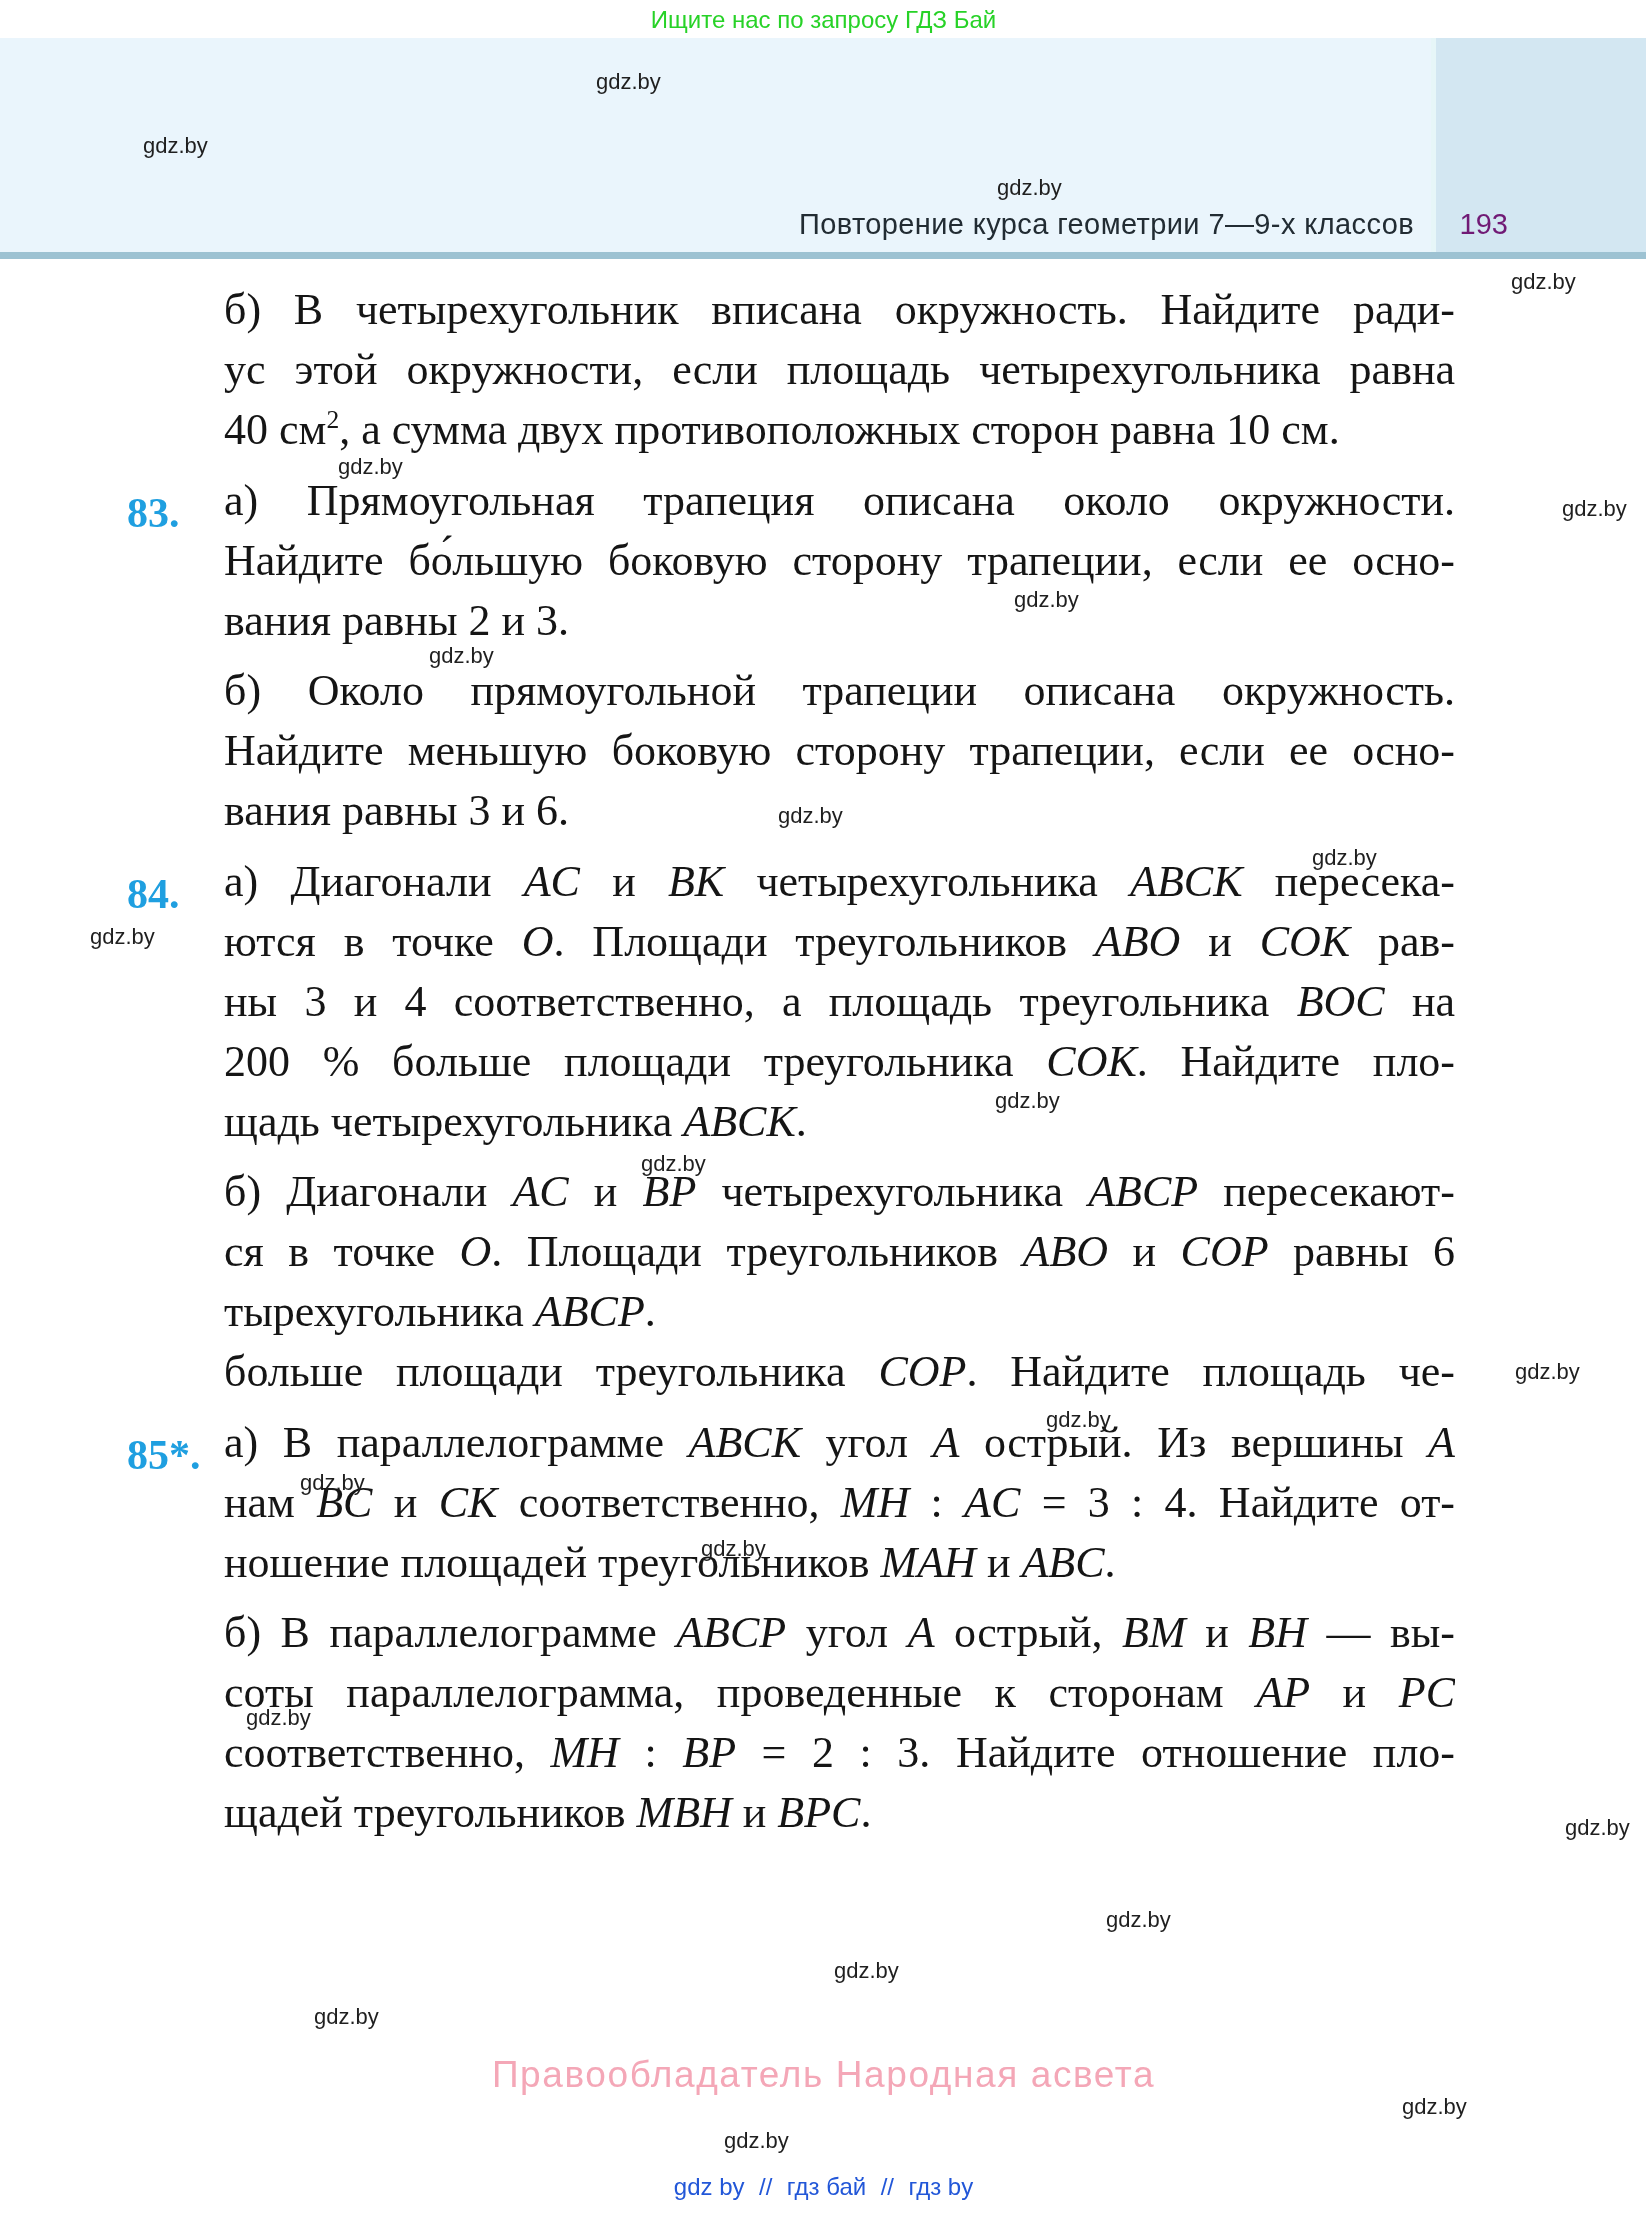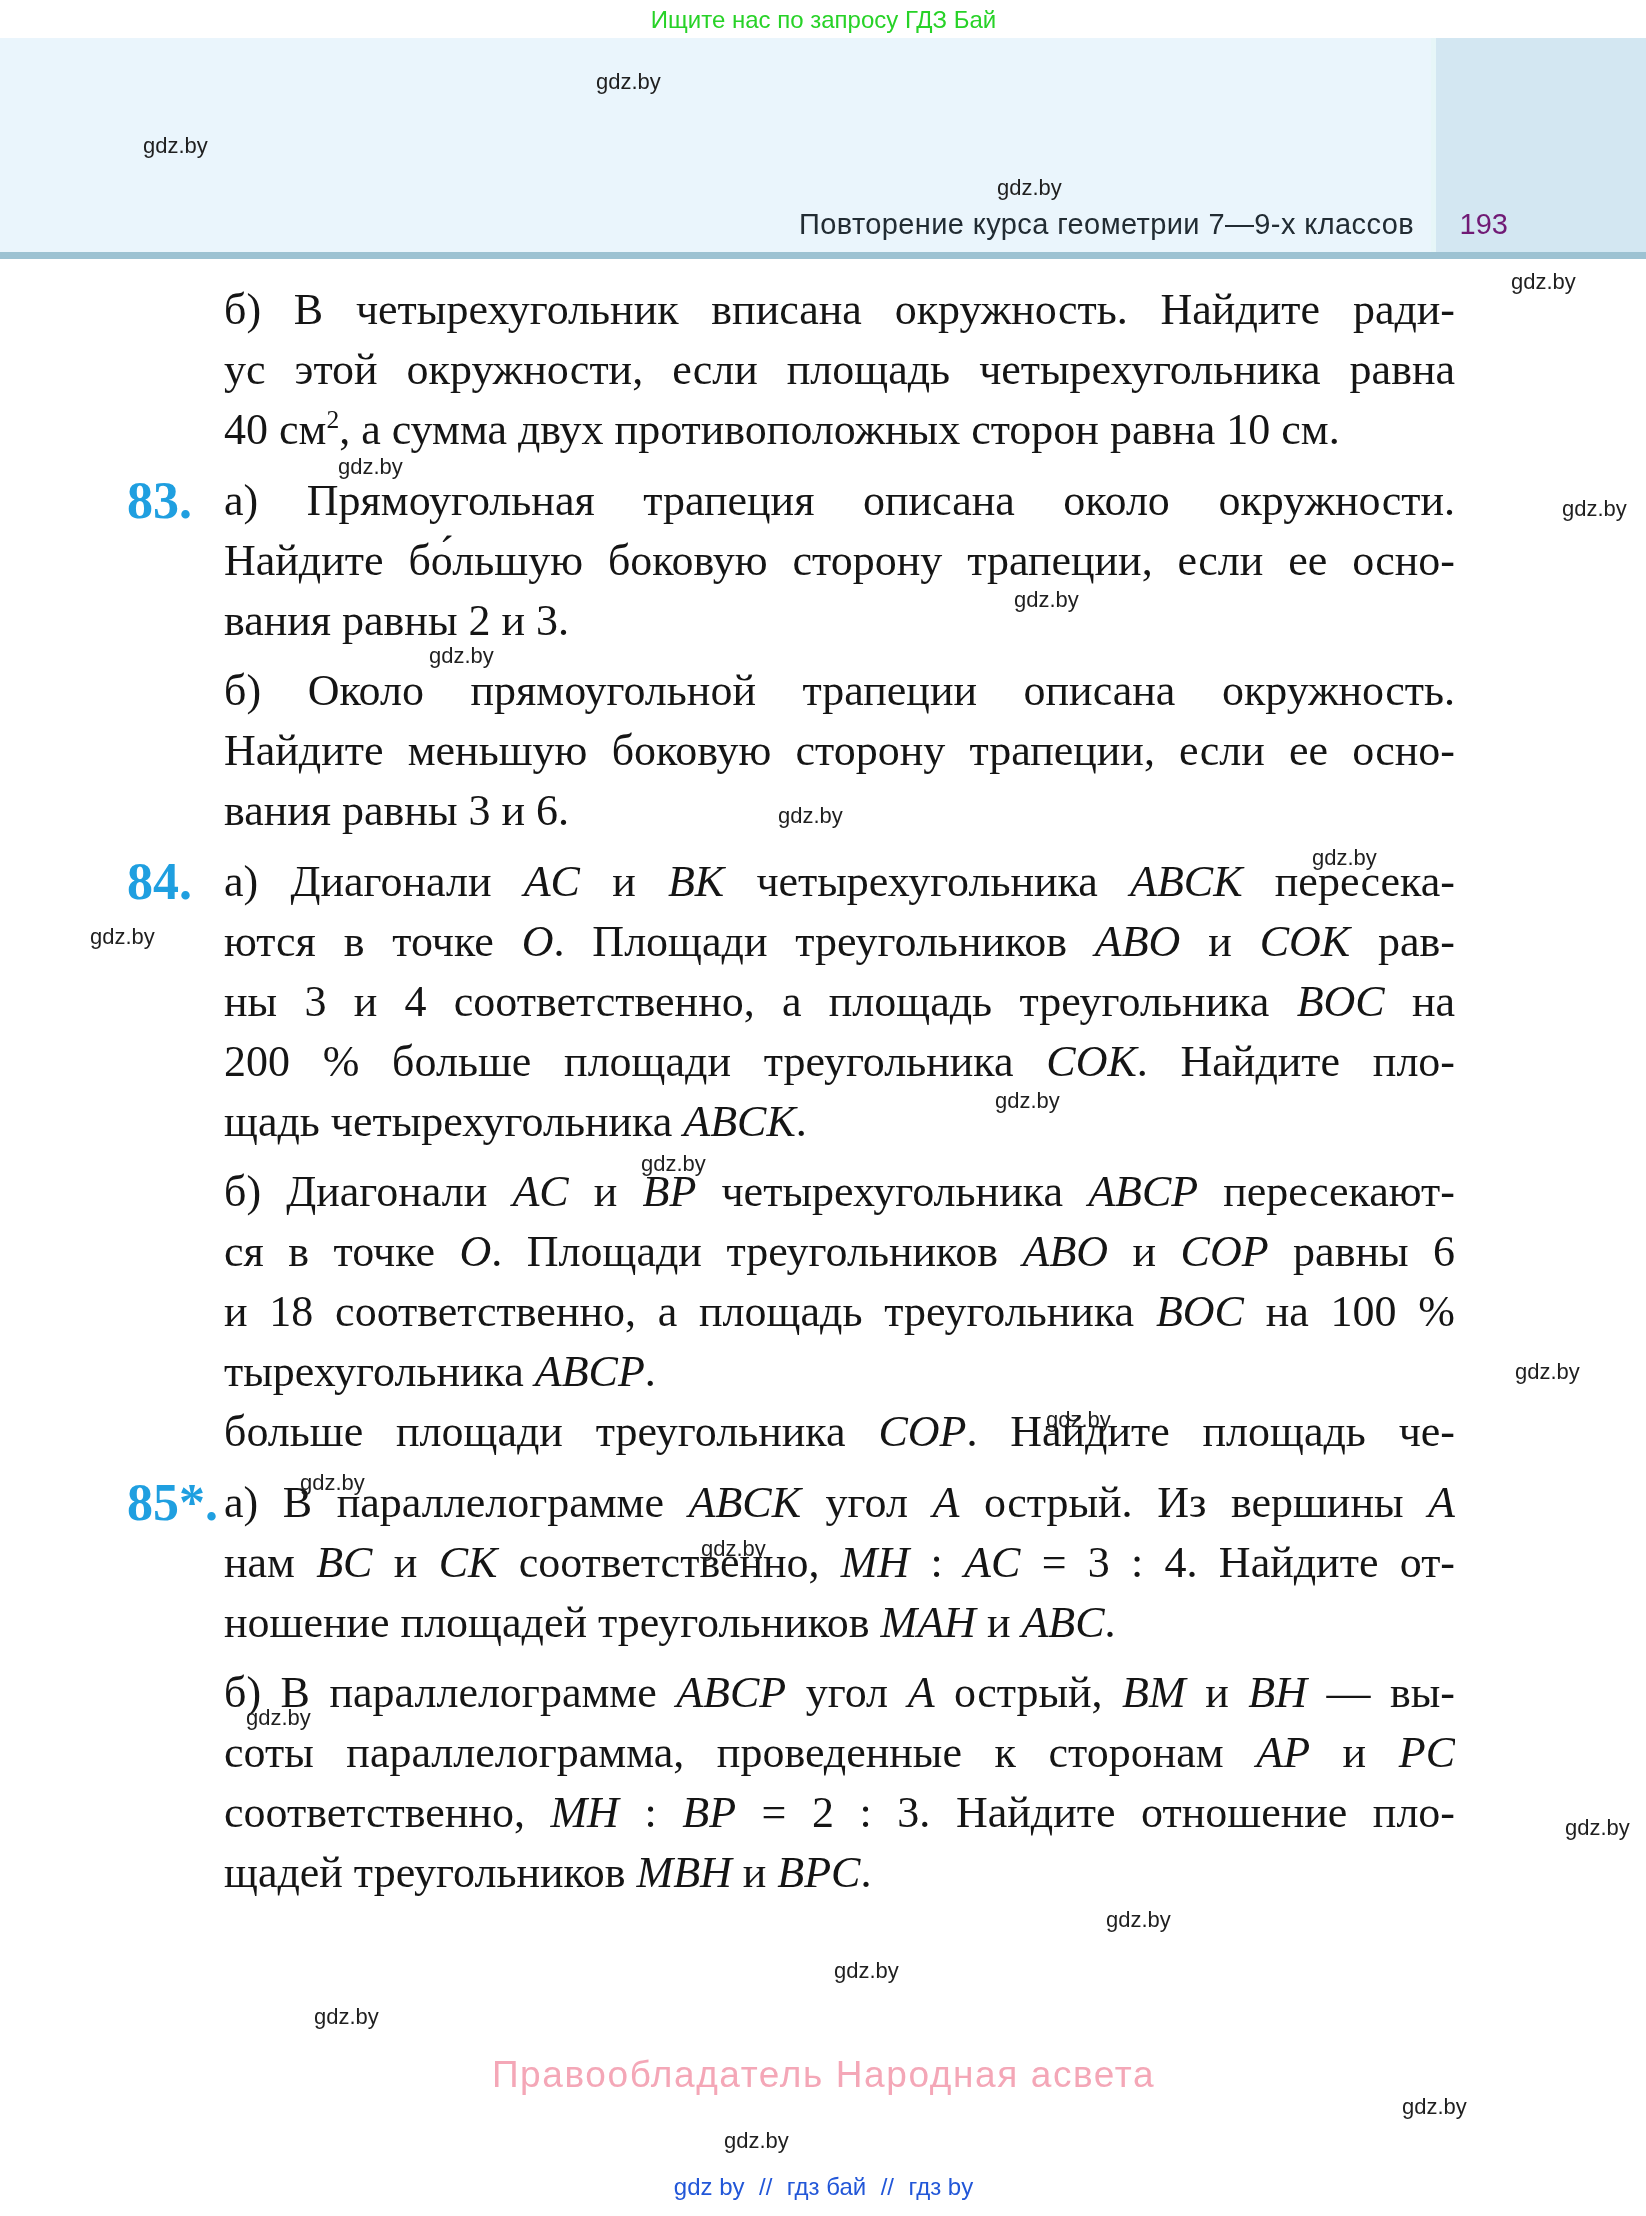--- a/index.html
+++ b/index.html
@@ -44,23 +44,23 @@
     position:absolute;
     font:22px "Liberation Sans",sans-serif;
     color:#1f1f1f;white-space:nowrap;
   }
   
   .content{
     position:absolute;left:224px;top:280px;width:1231px;
   }
   .para{position:relative;margin:0 0 10.5px 0;}
   .pnum{
-    position:absolute;left:-97px;top:0;
+    position:absolute;left:-97px;top:12px;
     font-family:"Liberation Serif",serif;
-    font-weight:bold;font-size:52px;line-height:60px;
+    font-weight:bold;font-size:42px;line-height:60px;
     white-space:nowrap;
   }
   .line{
     font-family:"Liberation Serif",serif;
     font-size:44px;line-height:60px;height:60px;
     color:#151515;overflow:hidden;
   }
   .line.just{text-align:justify;text-align-last:justify;}
   .line i{font-style:italic;}
   .line sup{font-size:58%;line-height:0;vertical-align:super;}
@@ -114,21 +114,20 @@
         <span class="pnum" style="color: rgb(31, 159, 224);">84.</span>
         <div class="line just">а) Диагонали <i>AC</i> и <i>BK</i> четырехугольника <i>ABCK</i> пересека-</div>
         <div class="line just">ются в точке <i>O</i>. Площади треугольников <i>ABO</i> и <i>COK</i> рав-</div>
         <div class="line just">ны 3 и 4 соответственно, а площадь треугольника <i>BOC</i> на</div>
         <div class="line just">200 % больше площади треугольника <i>COK</i>. Найдите пло-</div>
         <div class="line">щадь четырехугольника <i>ABCK</i>.</div>
       </div>
       <div class="para">
         <div class="line just">б) Диагонали <i>AC</i> и <i>BP</i> четырехугольника <i>ABCP</i> пересекают-</div>
         <div class="line just">ся в точке <i>O</i>. Площади треугольников <i>ABO</i> и <i>COP</i> равны 6</div>
-        <div class="line just">и 18 соответственно, а площадь треугольника <i>BOC</i> на 100 %</div>
         <div class="line">тырехугольника <i>ABCP</i>.</div>
         <div class="line just">больше площади треугольника <i>COP</i>. Найдите площадь че-</div>
       </div>
       <div class="para">
         <span class="pnum" style="color: rgb(31, 159, 224);">85*.</span>
         <div class="line just">а) В параллелограмме <i>ABCK</i> угол <i>A</i> острый. Из вершины <i>A</i></div>
         <div class="line just">нам <i>BC</i> и <i>CK</i> соответственно, <i>MH</i> : <i>AC</i> = 3 : 4. Найдите от-</div>
         <div class="line">ношение площадей треугольников <i>MAH</i> и <i>ABC</i>.</div>
       </div>
       <div class="para">

